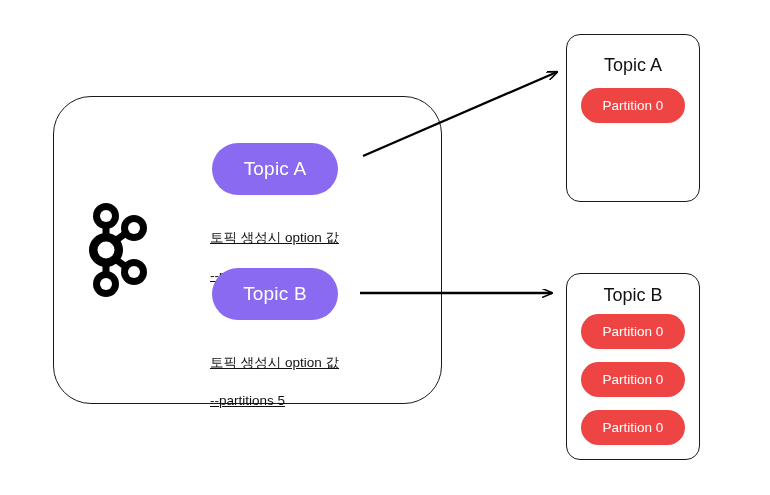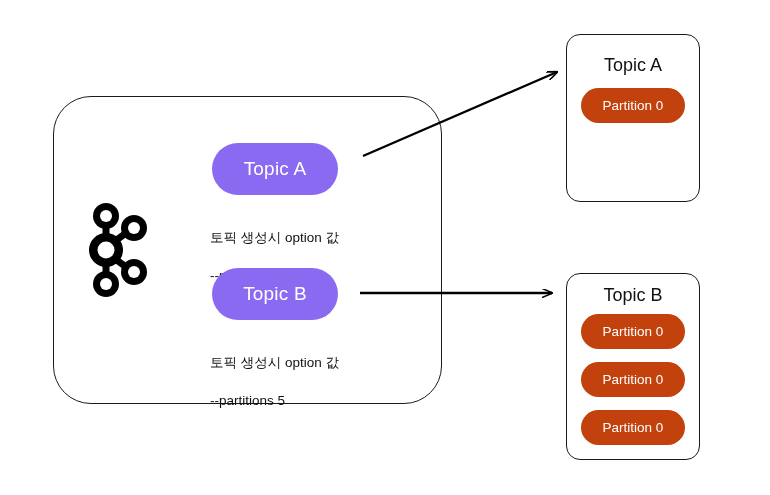--- a/index.html
+++ b/index.html
@@ -60,20 +60,21 @@
 
   
   .annotation {
     position: absolute;
     left: 210px;
     width: 210px;
     font-size: 13.5px;
     line-height: 19px;
     color: #111111;
     white-space: pre-line;
+    text-decoration: underline;
   }
   .annotation.first { top: 209px; }
   .annotation.second { top: 334px; }
 
   
   .arrows {
     position: absolute;
     left: 0;
     top: 0;
     width: 770px;
@@ -113,21 +114,21 @@
   .topic-box.b .topic-box-title {
     margin-top: 11px;
     margin-bottom: 8px;
   }
 
   
   .partition-pill {
     width: 104px;
     height: 35px;
     border-radius: 18px;
-    background: #c2410c;
+    background: #ef4444;
     display: flex;
     align-items: center;
     justify-content: center;
     color: #ffffff;
     font-size: 13.5px;
   }
   .topic-box.b .partition-pill { margin-bottom: 13px; }
   .topic-box.b .partition-pill:last-child { margin-bottom: 0; }
 </style>
 </head>

